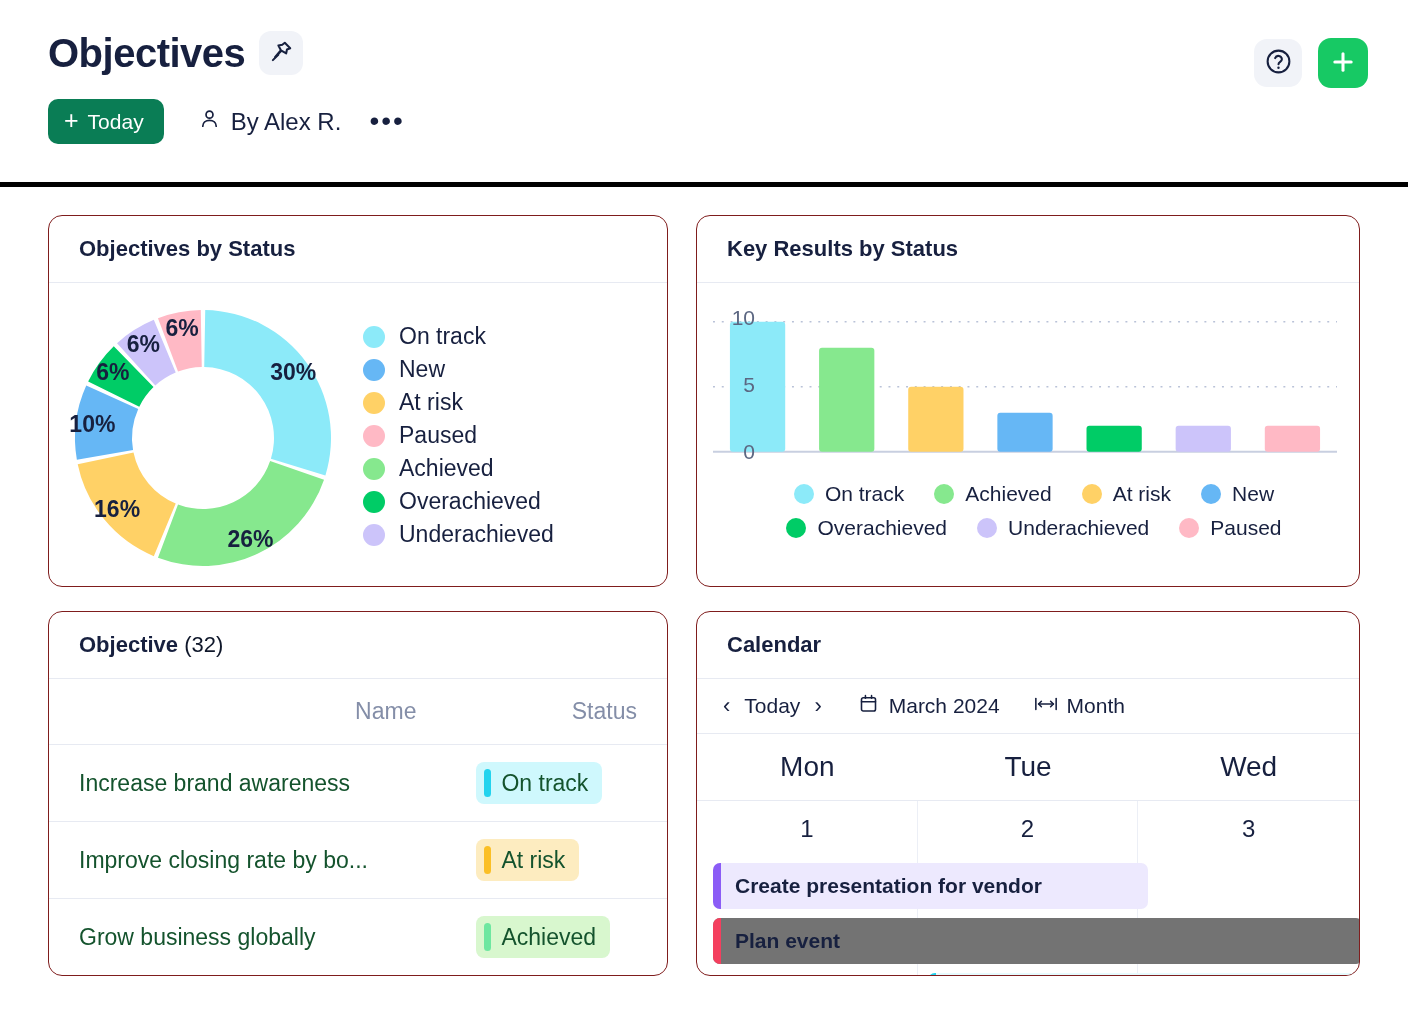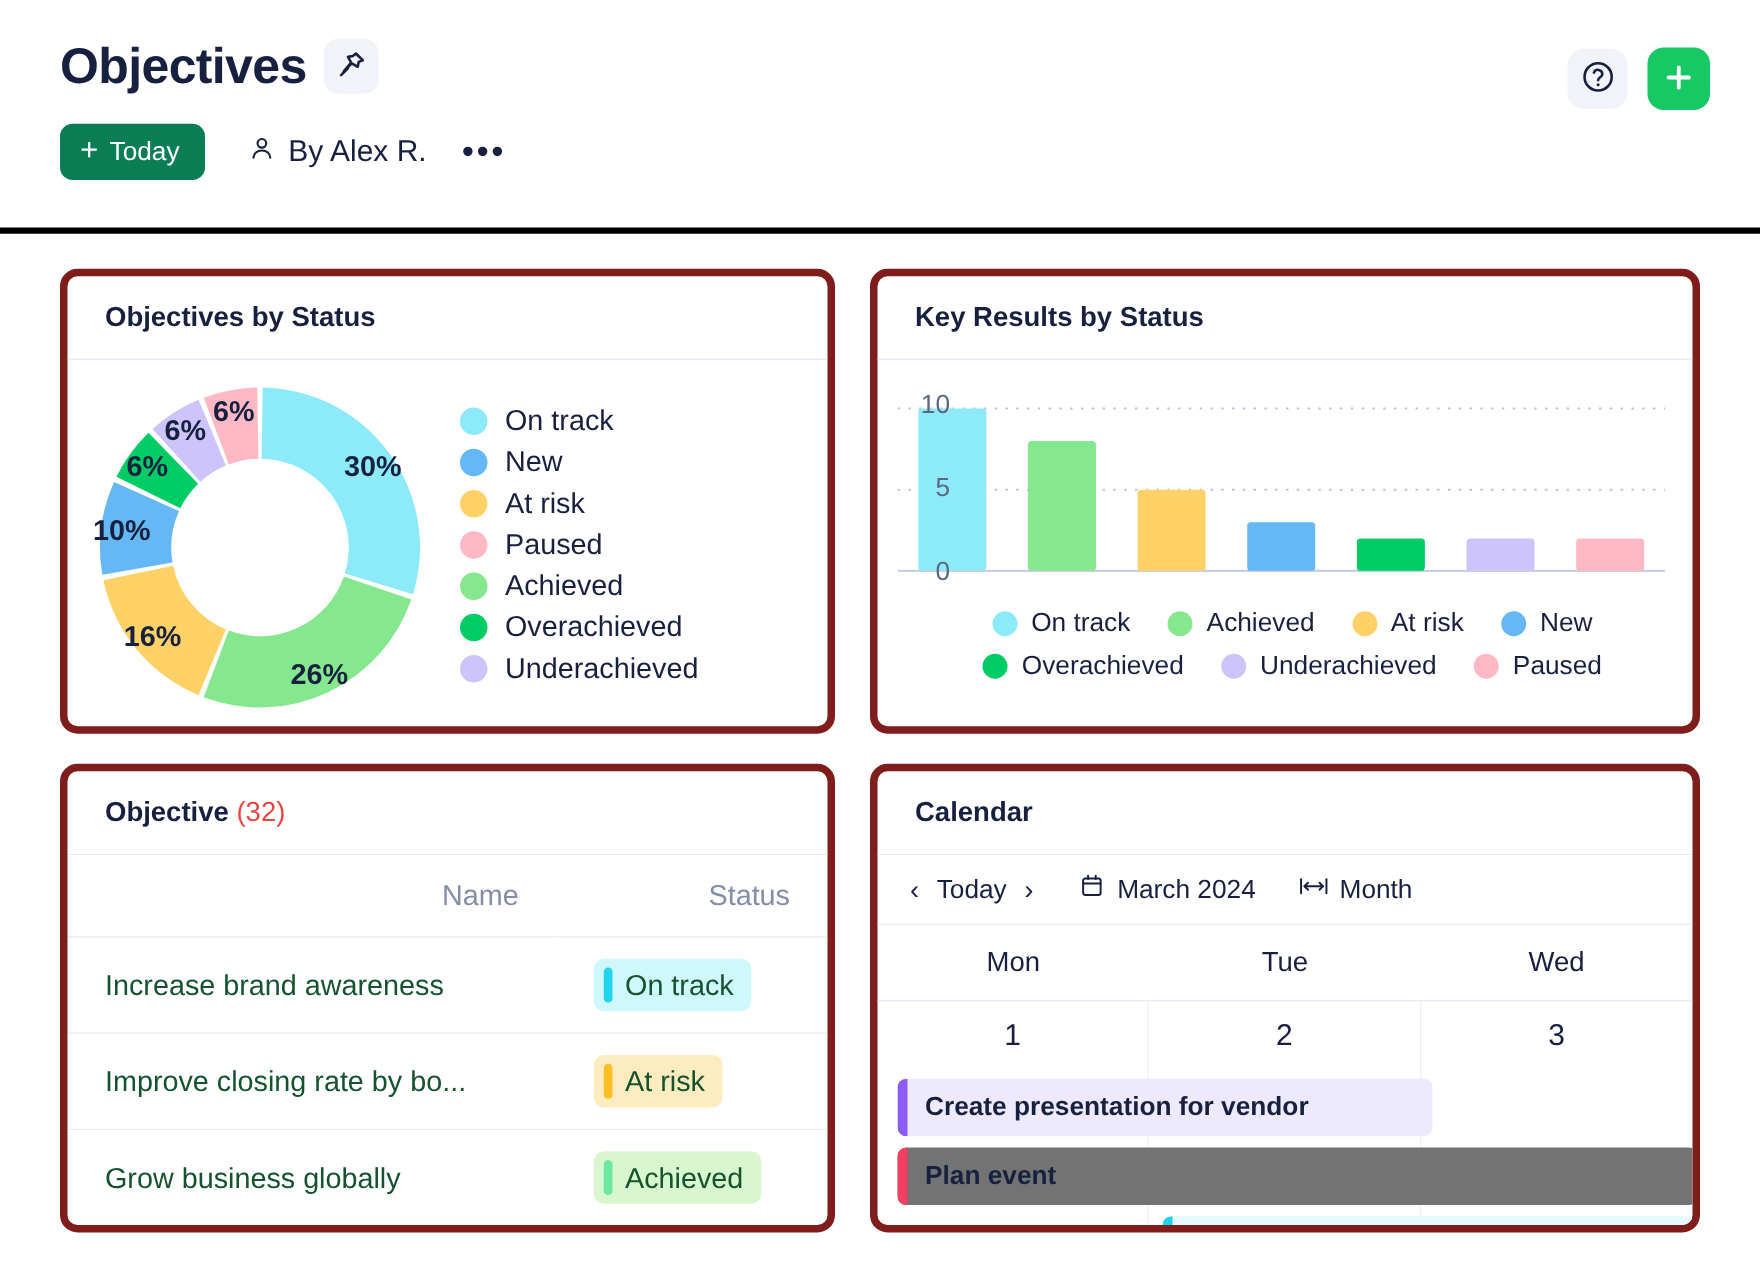--- a/index.html
+++ b/index.html
@@ -73,32 +73,32 @@
   
   .grid {
     padding: 28px 48px 0 48px;
     display: grid;
     grid-template-columns: 620px 1fr;
     grid-template-rows: 372px 1fr;
     gap: 24px 28px;
   }
   .card {
     background: #ffffff;
-    border: 6px solid #7f1d1d;
+    border: 1px solid #7f1d1d;
     border-radius: 14px;
     overflow: hidden;
     display: flex; flex-direction: column;
   }
   .card-head {
     padding: 20px 30px;
     border-bottom: 1px solid #e7eaf2;
     font-size: 22px; font-weight: 700; color: #17203f;
     flex: 0 0 auto;
   }
-  .card-head .count { color: #ef4444; font-weight: 400; }
+  .card-head .count { color: #0f172a; font-weight: 400; }
   .card-body { flex: 1 1 auto; position: relative; overflow: hidden; }
 
   
   .donut-wrap { display: flex; align-items: center; height: 100%; padding: 6px 0 0 4px; }
   .donut-svg { flex: 0 0 auto; }
   .donut-legend {
     flex: 1 1 auto; display: flex; flex-direction: column;
     gap: 6px; padding-left: 10px; padding-bottom: 4px;
   }
   .lg-item { display: flex; align-items: center; gap: 14px; }
@@ -143,21 +143,21 @@
   .cal-nav { display: flex; align-items: center; gap: 14px; }
   .cal-chev { cursor: pointer; font-size: 22px; color: #17203f; user-select: none; }
   .cal-today { cursor: pointer; }
   .cal-month { display: flex; align-items: center; gap: 10px; margin-left: 36px; cursor: pointer; }
   .cal-view { display: flex; align-items: center; gap: 9px; margin-left: 34px; cursor: pointer; }
   .cal-daynames {
     display: grid; grid-template-columns: repeat(3, 1fr);
     border-bottom: 1px solid #e7eaf2;
   }
   .cal-dayname {
-    text-align: center; font-size: 22px; color: #17203f; padding: 17px 0;
+    text-align: center; font-size: 28px; color: #17203f; padding: 17px 0;
   }
   .cal-dayname:first-child { text-align: center; }
   .cal-body { position: relative; flex: 1 1 auto; }
   .cal-cols {
     position: absolute; inset: 0;
     display: grid; grid-template-columns: repeat(3, 1fr);
   }
   .cal-col { border-right: 1px solid #eceff6; }
   .cal-col:last-child { border-right: none; }
   .cal-daynum { font-size: 24px; color: #17203f; padding: 14px 0 0 0; text-align: center; }

